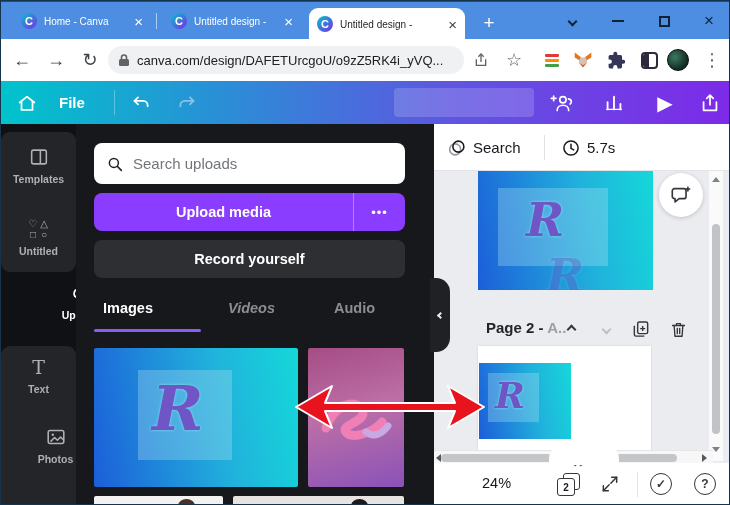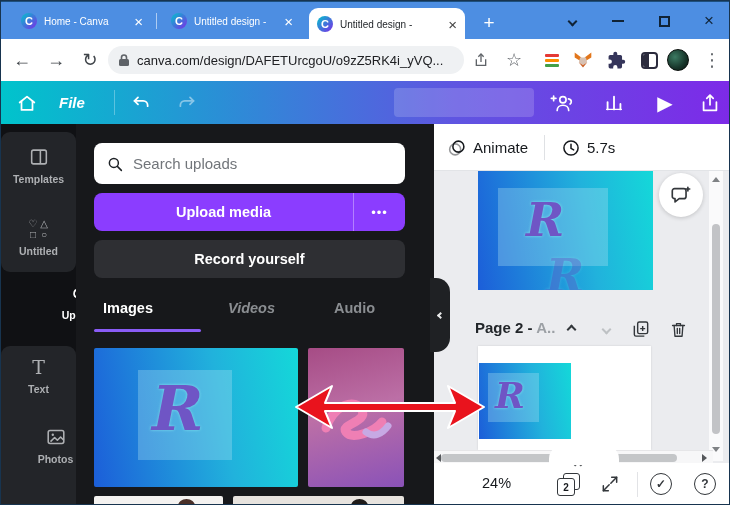--- a/index.html
+++ b/index.html
@@ -36,21 +36,21 @@
   .bars3 { display:flex; flex-direction:column; gap:2px; }
   .bars3 i { display:block; width:14px; height:3px; border-radius:1px; }
   .darkreader { width:17px; height:17px; border:2px solid #2B2B3D; border-radius:4px; position:relative; overflow:hidden; }
   .darkreader i { position:absolute; left:0; top:0; width:50%; height:100%; background:#2B2B3D; }
   .avatar { width:22px; height:22px; border-radius:50%; background:radial-gradient(circle at 35% 35%, #3C7A62, #17352A 60%, #0A120E); border:1px solid #0a0f0c; }
 
   
   #canvatoolbar { position:absolute; left:0; top:80px; width:730px; height:43px;
     background:linear-gradient(90deg,#00C4CC 0%,#2A8FD6 30%,#5F55E1 62%,#7D2AE8 100%); }
   .tb-ic { position:absolute; display:flex; align-items:center; justify-content:center; color:#fff; }
-  #file-label { position:absolute; left:58px; top:13px; color:#fff; font-size:15px; font-weight:600;font-style:italic; }
+  #file-label { position:absolute; left:58px; top:13px; color:#fff; font-size:15px; font-weight:600; }
   #tb-div { position:absolute; left:113px; top:9px; width:1px; height:25px; background:rgba(255,255,255,.3); }
   #title-field { position:absolute; left:393px; top:7px; width:140px; height:29px; background:rgba(255,255,255,.17); border-radius:4px; }
 
   
   #rail { position:absolute; left:0; top:123px; width:75px; height:412px; background:#101114; }
   .rail-block { position:absolute; left:0; width:75px; background:#232529; border-radius:9px; }
   .rail-item { position:absolute; left:0; width:75px; display:flex; flex-direction:column; align-items:center; gap:5px; color:#AEB0B3; }
   .rail-item .lbl { font-size:10.5px; font-weight:600; }
   .rail-item.active { color:#fff; }
   .elements-grid { display:grid; grid-template-columns:11px 11px; grid-template-rows:11px 11px; font-size:10px; line-height:11px; text-align:center; }
@@ -85,21 +85,21 @@
   #page1 { position:absolute; left:44px; top:47px; width:175px; height:119px; overflow:hidden; }
   #comment-btn { position:absolute; left:225px; top:49px; width:44px; height:44px; border-radius:50%; background:#fff; box-shadow:0 1px 4px rgba(0,0,0,.18); display:flex; align-items:center; justify-content:center; }
   #vscroll { position:absolute; left:275px; top:47px; width:14px; height:290px; background:#FAFAFB; }
   #vscroll .thumbbar { position:absolute; left:3px; top:53px; width:8px; height:210px; background:#C2C3C6; border-radius:4px; }
   .tri { width:0; height:0; position:absolute; }
   .tri.up { border-left:4px solid transparent; border-right:4px solid transparent; border-bottom:5px solid #7F8285; }
   .tri.down { border-left:4px solid transparent; border-right:4px solid transparent; border-top:5px solid #7F8285; }
   .tri.left { border-top:4px solid transparent; border-bottom:4px solid transparent; border-right:5px solid #55585B; }
   .tri.right { border-top:4px solid transparent; border-bottom:4px solid transparent; border-left:5px solid #55585B; }
   #page2-header { position:absolute; left:0; top:192px; width:297px; height:28px; }
-  #page2-title { position:absolute; left:41px; top:3px; font-size:15px; font-weight:600; color:#22262A; white-space:nowrap; }
+  #page2-title { position:absolute; left:52px; top:3px; font-size:15px; font-weight:600; color:#22262A; white-space:nowrap; }
   #page2-title .ph { color:#9CA0A5; }
   .hdr-ic { position:absolute; top:2px; display:flex; align-items:center; justify-content:center; width:22px; height:22px; color:#33373B; }
   #page2-canvas { position:absolute; left:44px; top:222px; width:173px; height:104px; background:#fff; box-shadow:0 0 2px rgba(0,0,0,.12); overflow:hidden; }
   #hscroll { position:absolute; left:0; top:326px; width:279px; height:14px; background:#F7F7F8; border-top:1px solid #E6E6E8; }
   #hscroll .thumbbar { position:absolute; left:7px; top:3px; width:236px; height:8px; background:#C4C6C8; border-radius:4px; }
   #notch { position:absolute; left:115px; top:321px; width:70px; height:20px; background:#fff; border-radius:14px 14px 0 0; z-index:3; }
   #bottombar { position:absolute; left:0; top:339px; width:297px; height:43px; background:#fff; z-index:2; }
   .bb-item { position:absolute; display:flex; align-items:center; justify-content:center; color:#16191D; }
   .circ-btn { width:22px; height:22px; border:1.6px solid #33373B; border-radius:50%; font-size:12px; font-weight:600; color:#33373B; display:flex; align-items:center; justify-content:center; }
   #pages-ic { position:relative; width:26px; height:24px; }
@@ -344,21 +344,21 @@
   </div>
 
   <div id="canvas">
     <div id="ctxbar">
       <div style="position:absolute;left:12px;top:13px;">
         <svg width="22" height="22" viewBox="0 0 24 24" fill="none" stroke="#16191D" stroke-width="1.7">
             <circle cx="13.5" cy="10.5" r="6"></circle>
             <circle cx="10" cy="13.5" r="6" opacity=".45"></circle>
           </svg>
       </div>
-      <span class="ctx-label" style="left:39px;">Animate</span>
+      <span class="ctx-label" style="left:39px;">Search</span>
       <div id="ctx-div"></div>
       <div style="position:absolute;left:127px;top:14px;">
         <svg width="20" height="20" viewBox="0 0 24 24" fill="none" stroke="#16191D" stroke-width="1.8" stroke-linecap="round">
             <circle cx="12" cy="12" r="8.5"></circle>
             <path d="M12 7.5v5l3.2 1.8"></path>
           </svg>
       </div>
       <span class="ctx-label" style="left:153px;">5.7s</span>
     </div>
 

